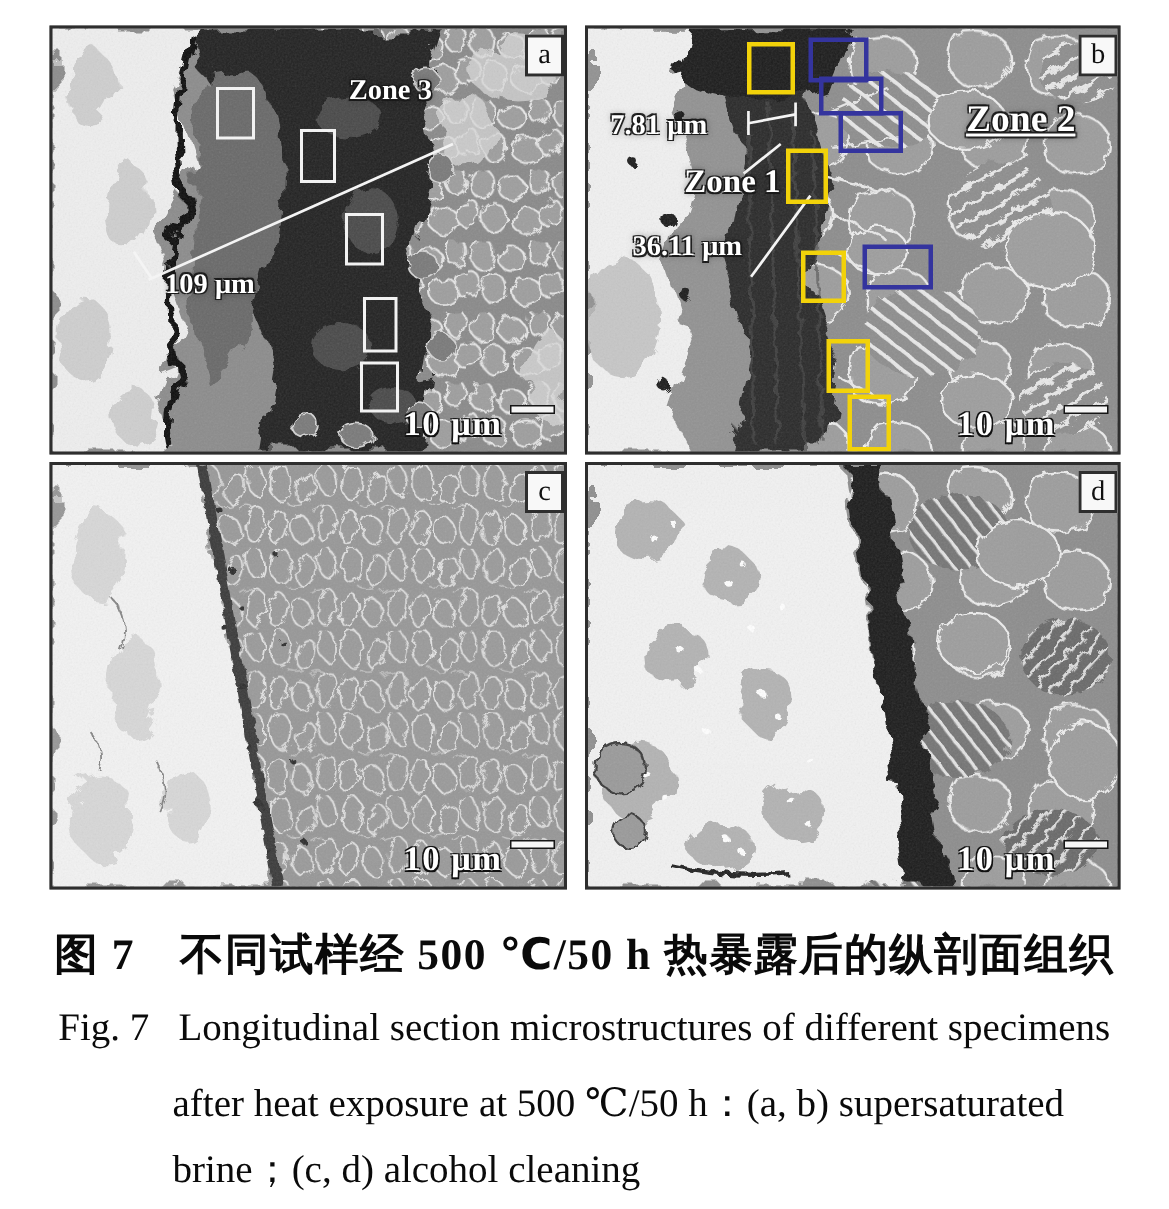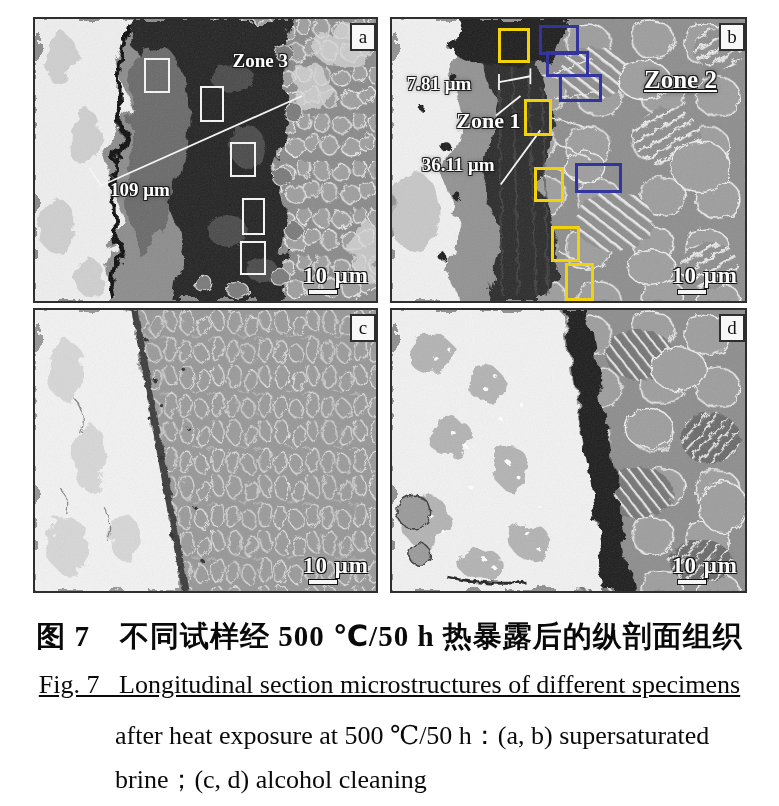--- a/index.html
+++ b/index.html
@@ -15,29 +15,29 @@
   .ann-svg{position:absolute;inset:0;width:100%;height:100%;}
   .ann-svg line{stroke:#f4f4f4;stroke-width:1.8;vector-effect:non-scaling-stroke;}
   .ann-text{position:absolute;color:#fff;font-weight:bold;font-size:19px;line-height:1.1;white-space:nowrap;
      font-family:"Liberation Serif","DejaVu Serif",serif;
      text-shadow:-1px -1px 0 rgba(25,25,25,.95),1px -1px 0 rgba(25,25,25,.95),
                  -1px 1px 0 rgba(25,25,25,.95),1px 1px 0 rgba(25,25,25,.95),0 0 5px rgba(0,0,0,.6);}
   .ann-box{position:absolute;border-style:solid;}
   .letterbox{position:absolute;top:4px;right:0;width:22px;height:24px;background:#f8f8f8;
      border:2px solid #2e2e2e;display:flex;align-items:center;justify-content:center;
      font:19px "Liberation Serif",serif;color:#111;}
-  .scale{position:absolute;right:7px;bottom:5px;display:flex;flex-direction:column;align-items:flex-start;}
+  .scale{position:absolute;right:7px;bottom:5px;display:flex;flex-direction:row;align-items:flex-start;}
   .scale-text{font-weight:bold;font-size:23px;color:#fff;letter-spacing:1px;
      font-family:"Liberation Serif","DejaVu Serif",serif;
      text-shadow:-1px -1px 0 #111,1px -1px 0 #111,-1px 1px 0 #111,1px 1px 0 #111;}
   .scale-line{width:28px;height:4px;background:#f6f6f6;box-shadow:0 0 0 1px #161616;margin:1px 0 2px 6px;}
   .caption{position:absolute;left:0;top:0;width:100%;color:#0a0a0a;}
   .cap-zh{position:absolute;top:617px;width:100%;text-align:center;font-weight:bold;font-size:29px;
      letter-spacing:1px;white-space:pre;font-family:"Liberation Serif","DejaVu Sans",serif;}
-  .cap-en1{position:absolute;top:670px;width:100%;text-align:center;font-size:26px;white-space:pre;text-decoration:underline;}
+  .cap-en1{position:absolute;top:670px;width:100%;text-align:center;font-size:26px;white-space:pre;}
   .cap-en2{position:absolute;top:718px;left:115px;font-size:26px;white-space:pre;text-align:center;}
   .cap-en3{position:absolute;top:762px;left:115px;font-size:26px;white-space:pre;}
 </style>
 </head>
 <body>
 
 <svg width="0" height="0" style="position:absolute" aria-hidden="true">
 <defs>
   <filter id="dispS" x="-30%" y="-30%" width="160%" height="160%">
     <feTurbulence type="fractalNoise" baseFrequency="0.12" numOctaves="3" seed="4" result="t"></feTurbulence>

